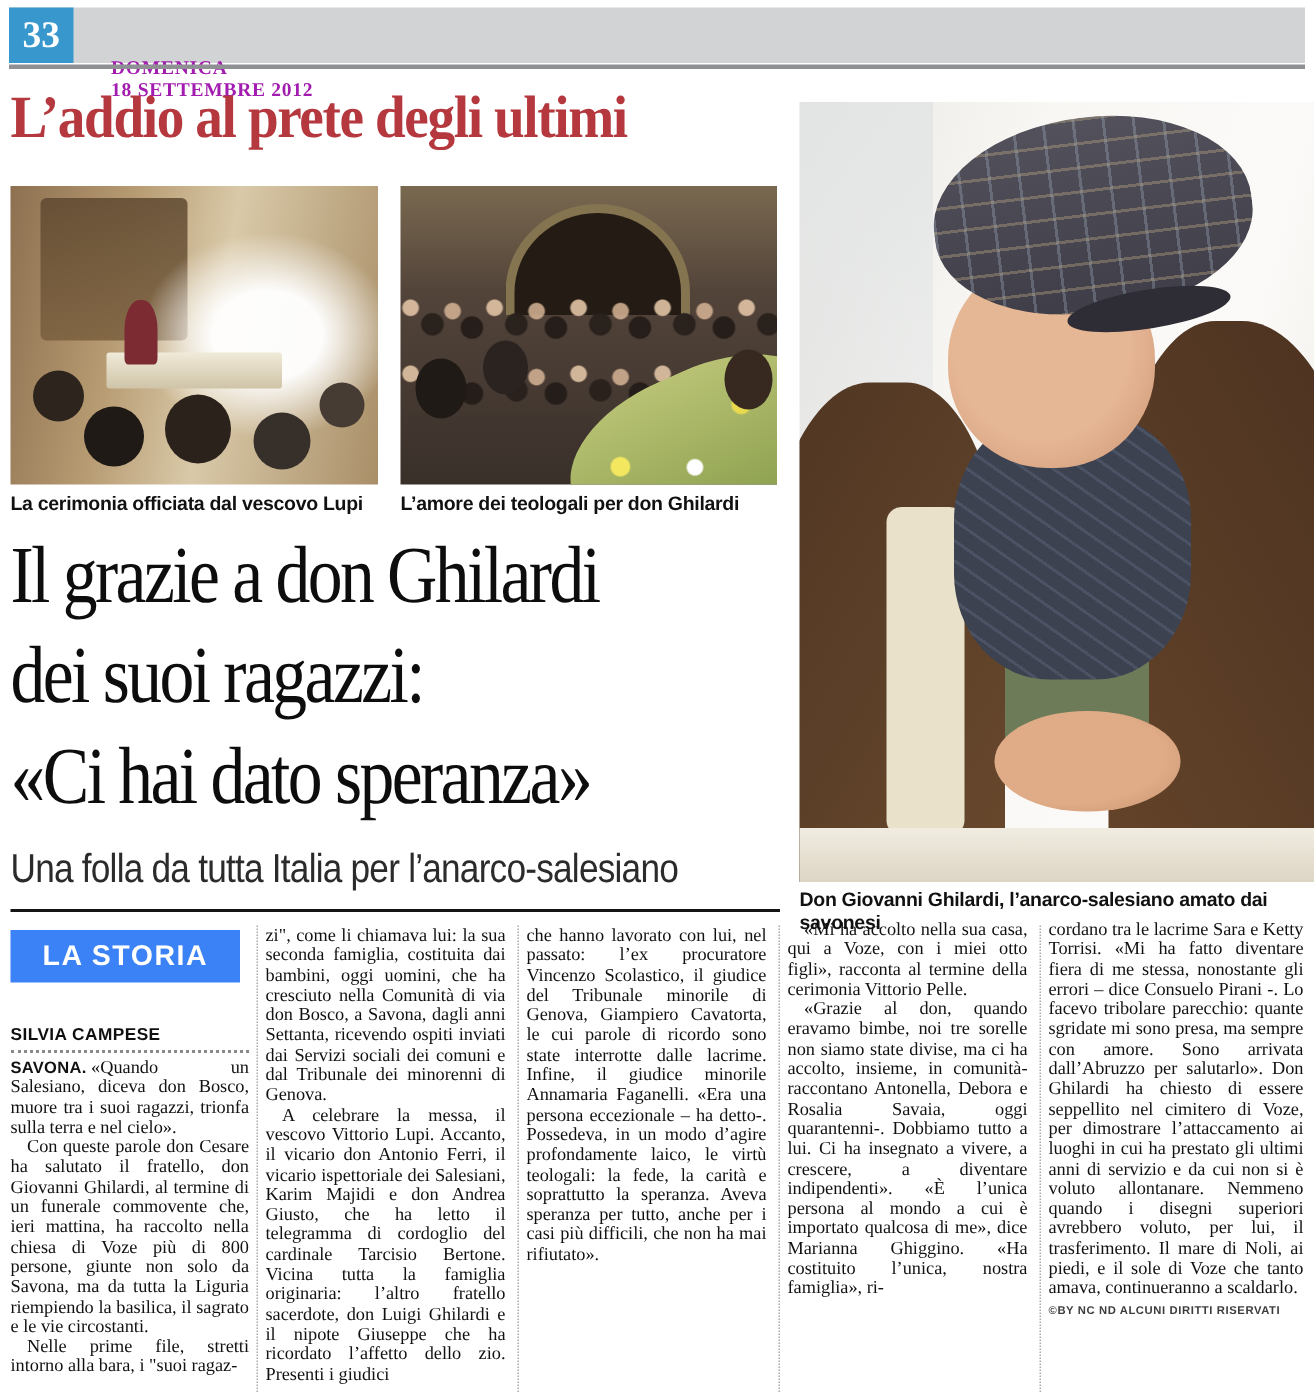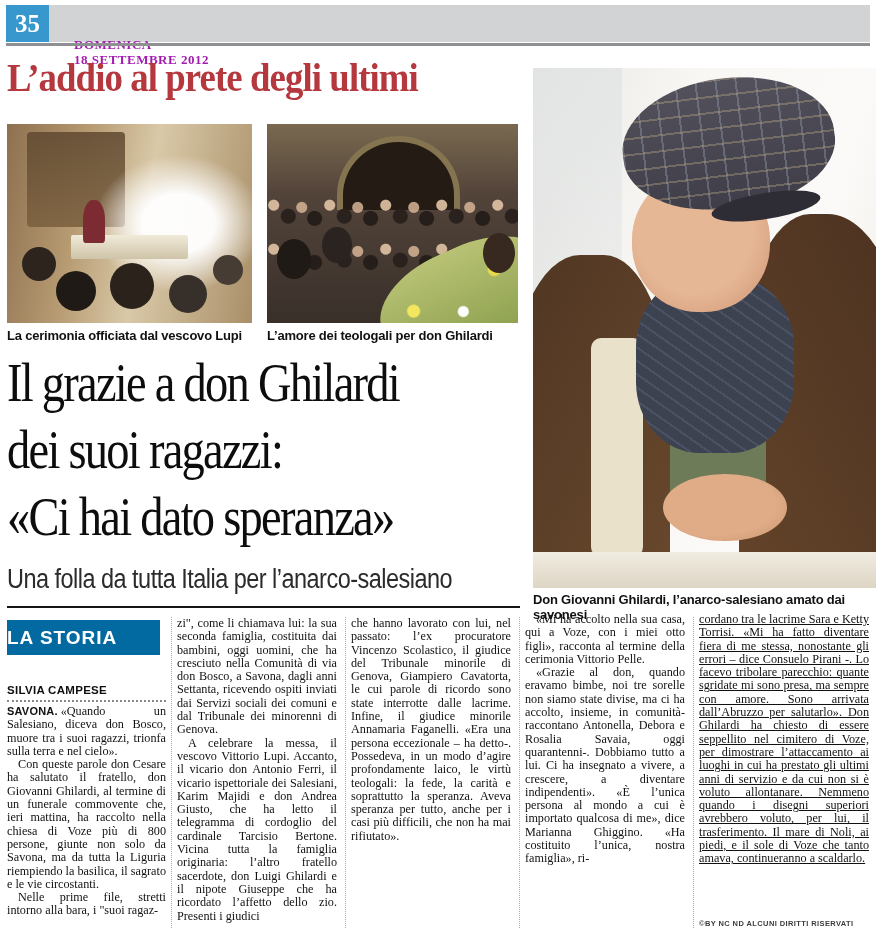--- a/index.html
+++ b/index.html
@@ -89,49 +89,49 @@
        background:linear-gradient(#f1ece1,#ddd5c4);}
   
   .headline{position:absolute;left:7px;top:350px;width:520px;}
   .headline div{font:400 54px/67px "Liberation Serif",serif;color:#0d0d0d;
        letter-spacing:-2px;white-space:nowrap;transform:scaleX(.86);transform-origin:left;}
   .subhead{position:absolute;left:7px;top:563px;color:#2b2b2b;white-space:nowrap;
        font:300 27px/32px "Liberation Sans",sans-serif;letter-spacing:-.6px;
        transform:scaleX(.87);transform-origin:left;}
   .subrule{position:absolute;left:7px;top:606px;width:513px;height:2px;background:#141414;}
   
-  .storybox{position:absolute;left:7px;top:620px;width:153px;height:35px;background:#0369a1;
-       color:#fff;font:bold 19px/35px "Liberation Sans",sans-serif;
+  .storybox{position:absolute;left:7px;top:620px;width:153px;height:35px;background:#3b82f6;
+       color:#fff;font:bold 19px/35px "Liberation Sans",sans-serif;text-align:center;
        letter-spacing:1px;}
   .byline{position:absolute;left:7px;top:683px;width:159px;color:#0f0f0f;
        font:bold 11.5px/14px "Liberation Sans",sans-serif;letter-spacing:.3px;
        border-bottom:2px dotted #8a8a8a;padding-bottom:3px;}
   
   .col{position:absolute;text-align:justify;font:12.2px/13.3px "Liberation Serif",serif;
        color:#111;overflow:hidden;}
   .col p{margin:0;}
   .col p.ind{text-indent:11px;}
   .c1{left:7px;  top:705px;width:159px;height:225px;}
   .c2{left:177px;top:617px;width:160px;height:313px;}
   .c3{left:351px;top:617px;width:160px;height:313px;}
   .c4{left:525px;top:613px;width:160px;height:317px;}
-  .c5{left:699px;top:613px;width:170px;height:305px;text-decoration:underline;}
+  .c5{left:699px;top:613px;width:170px;height:305px;}
   .dateline{font:bold 11px "Liberation Sans",sans-serif;letter-spacing:.2px;margin-right:3px;}
   .colsep{position:absolute;top:617px;height:311px;width:0;border-left:1px dotted #a8a8a8;}
   .s1{left:171px;} .s2{left:345px;} .s3{left:519px;} .s4{left:693px;}
-  .cc{position:absolute;left:699px;top:919px;color:#3c3c3c;
+  .cc{position:absolute;left:699px;top:869px;color:#3c3c3c;
       font:bold 7.5px/9px "Liberation Sans",sans-serif;letter-spacing:.4px;}
 </style>
 </head>
 <body>
 
 <div class="page">
 
   <div class="masthead">
-    <div class="pagenum">35</div>
+    <div class="pagenum">33</div>
     <div class="dateblock">
       <div>DOMENICA</div>
       <div>18 SETTEMBRE 2012</div>
     </div>
   </div>
   <div class="mastrule"></div>
 
   <div class="kicker">L’addio al prete degli ultimi</div>
 
   <div class="photo ph1">

